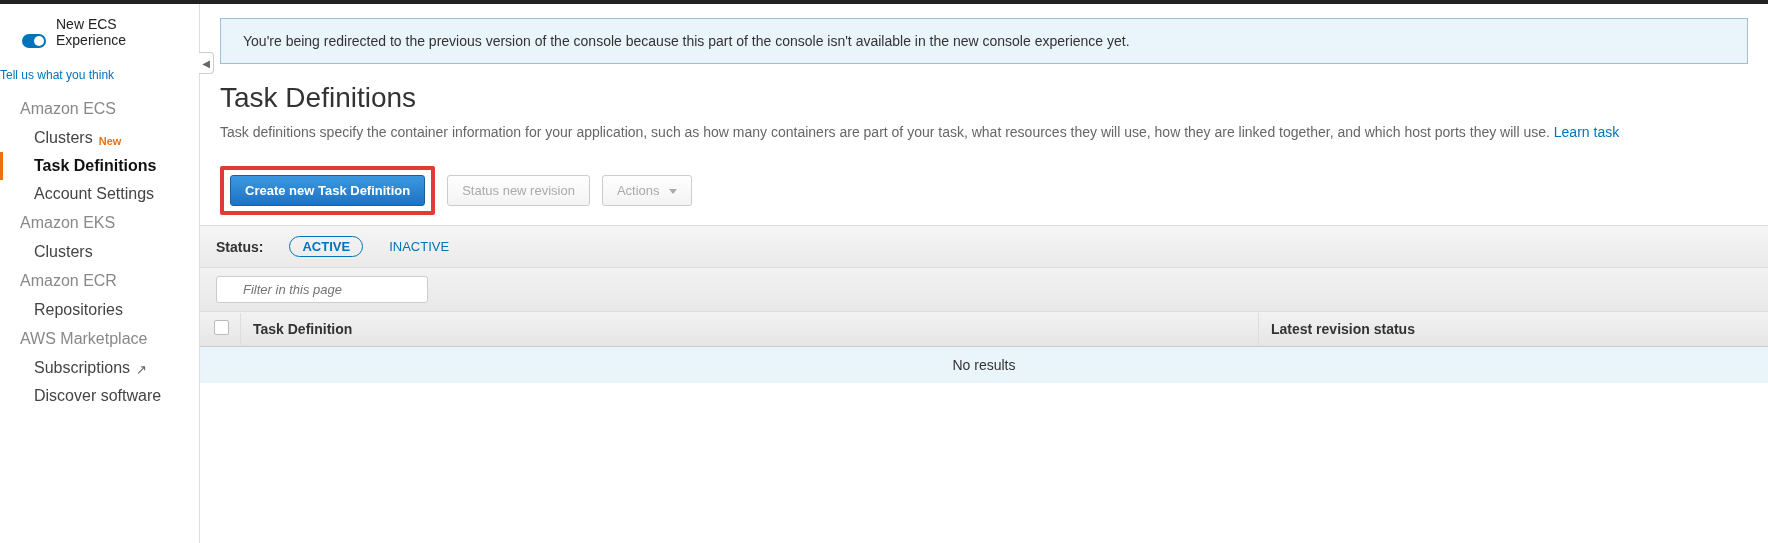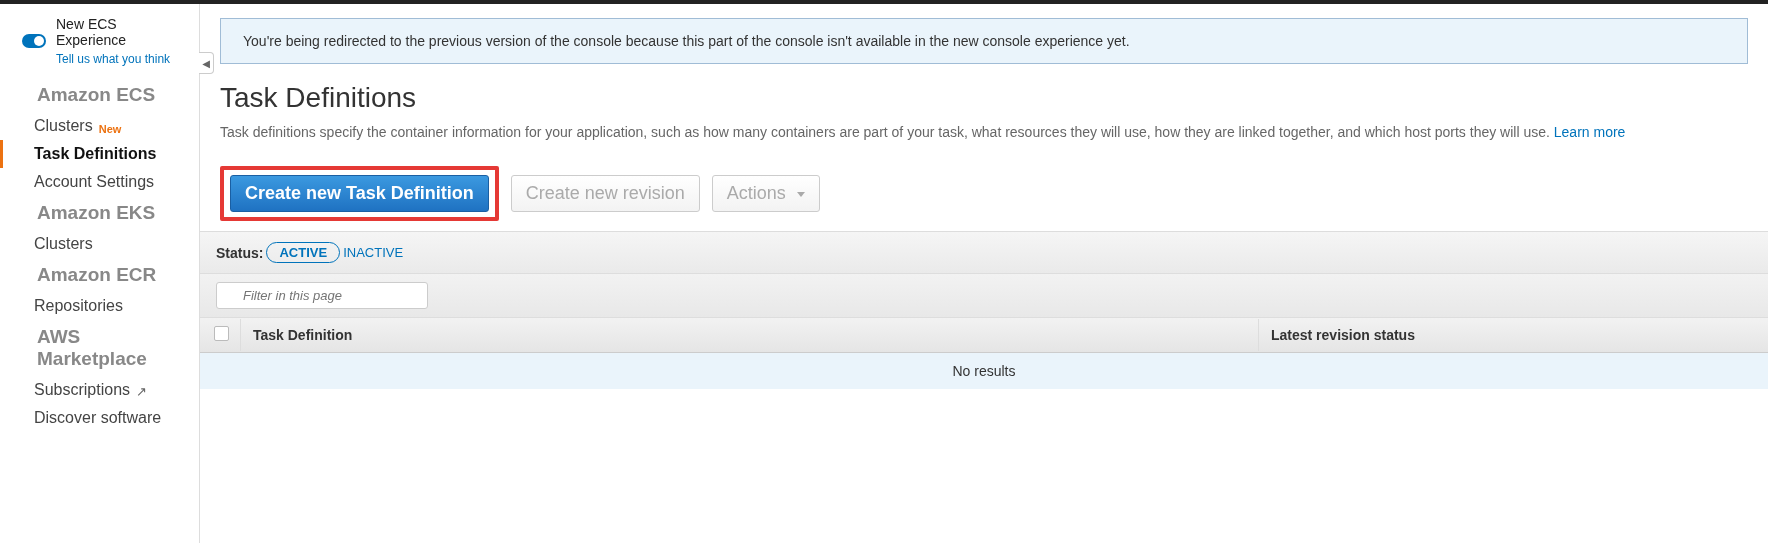--- a/index.html
+++ b/index.html
@@ -49,24 +49,24 @@
     .toggle {
       width: 24px; height: 14px; background: #0073bb;
       border-radius: 7px; position: relative; margin-right: 10px;
       flex-shrink: 0;
     }
     .toggle::after {
       content: ""; position: absolute; width: 10px; height: 10px;
       background: #fff; border-radius: 50%; top: 2px; left: 12px;
     }
     .feedback-link {
-      font-size: 12px; color: #0073bb; padding-left: 56px;
-      display: block; margin-bottom: 12px; cursor: pointer;
-    }
-    .nav-group { color: #888; font-size: 19px; padding: 6px 10px 6px 37px; font-weight: bold; }
+      font-size: 12px; color: #0073bb; 
+      display: block; margin-bottom: 12px; cursor: pointer; margin-top: 16px;
+    }
+    .nav-group { color: #888; font-size: 16px; padding: 6px 10px 6px 20px; }
     .nav-item {
       display: flex; align-items: flex-end;
       color: #444; font-size: 16px;
       padding: 5px 10px 5px 34px;
       cursor: pointer;
     }
     .nav-item.active {
       font-weight: 700; color: #111;
       border-left: 3px solid #ec7211;
       padding-left: 31px;
@@ -96,21 +96,21 @@
       padding-bottom: 10px;
     }
     .highlight-box {
       border: 4px solid #e53935;
       padding: 5px 6px;
       display: inline-flex;
       border-radius: 2px;
     }
     .btn {
       padding: 7px 14px;
-      font-size: 18px;
+      font-size: 13px;
       border-radius: 3px;
       border: 1px solid #ccc;
       background: linear-gradient(#fff, #f3f3f3);
       cursor: pointer;
       color: #333;
     }
     .btn.primary {
       background: linear-gradient(#3b99e0, #1f72c2);
       border: 1px solid #1a5fa3;
       color: #fff;
@@ -122,21 +122,21 @@
       border-left: 4px solid transparent;
       border-right: 4px solid transparent;
       border-top: 5px solid #aaa;
       margin-left: 6px; vertical-align: middle;
     }
     .status-bar {
       background: linear-gradient(#f5f5f5, #eaeaea);
       border-top: 1px solid #ddd;
       border-bottom: 1px solid #ddd;
       padding: 10px 16px;
-      display: flex; align-items: center; gap: 3px;
+      display: flex; align-items: center; gap: 26px;
       font-size: 14px;
     }
     .status-label { font-weight: 700; color: #333; }
     .status-pill {
       border: 1px solid #0073bb; color: #0073bb;
       border-radius: 14px; padding: 2px 12px;
       font-size: 13px; font-weight: 700; cursor: pointer;
     }
     .status-link { color: #0073bb; font-size: 13px; cursor: pointer; }
     .filter-bar {
@@ -227,28 +227,28 @@
     <div class="collapse-tab">◀</div>
   </aside>
 
   <main class="main">
     <div class="main-inner">
       <div class="info-banner">You're being redirected to the previous version of the console because this part of the console isn't available in the new console experience yet.</div>
 
       <h1 class="page-title">Task Definitions</h1>
       <p class="page-desc">
         <span>Task definitions specify the container information for your application, such as how many containers are part of your task, what resources they will use, how they are linked together, and which host ports they will use.</span>
-        <a class="learn-more">Learn more</a>
+        <a class="learn-more">Learn task</a>
       </p>
 
       <div class="action-row">
         <span class="highlight-box">
           <button class="btn primary">Create new Task Definition</button>
         </span>
-        <button class="btn disabled">Create new revision</button>
+        <button class="btn disabled">Status new revision</button>
         <button class="btn disabled">
           <span>Actions</span>
           <span class="caret-down"></span>
         </button>
       </div>
     </div>
 
     <div class="status-bar">
       <span class="status-label">Status:</span>
       <span class="status-pill">ACTIVE</span>

